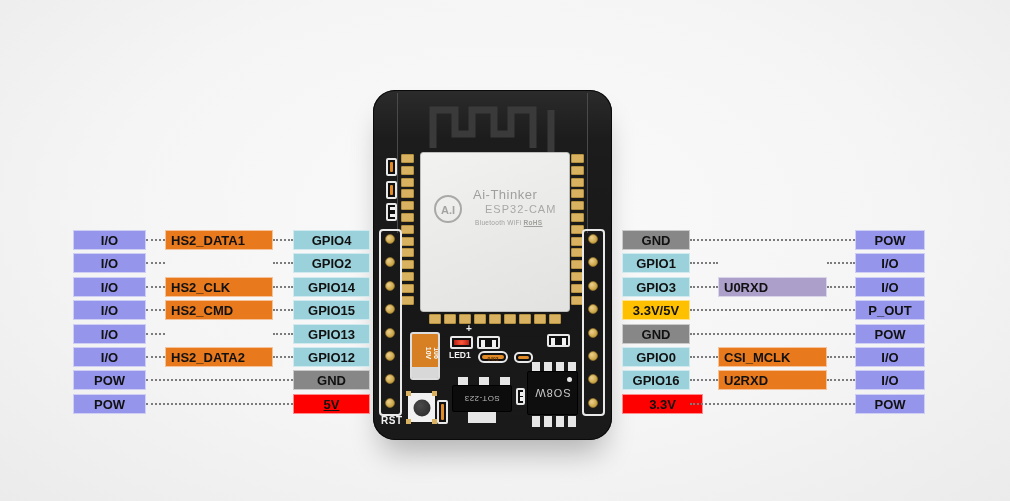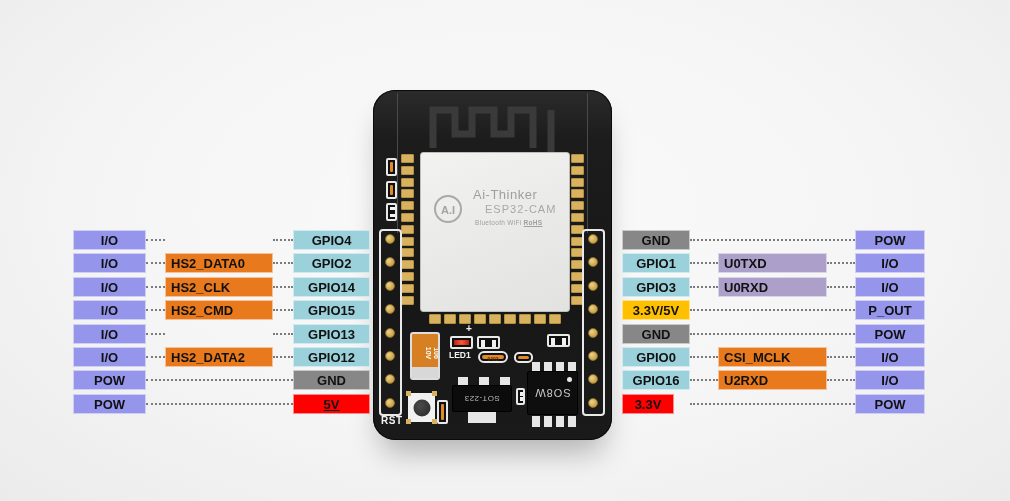--- a/index.html
+++ b/index.html
@@ -229,27 +229,27 @@
       <div class="corner" style="right:-2px; bottom:-2px"></div>
       <div class="plunger"></div>
     </div>
     <div class="wtext" style="left:8px; top:325px; font-size:10px; letter-spacing:.5px">RST</div>
   </div>
 
   <div id="rows">
       <div style="position: absolute; left: 0px; top: 230px; width: 1010px; height: 20px;">
         <div class="pin-box c-purple" style="left: 73px; width: 73px;">I/O</div>
         <div class="dash" style="left: 146px; width: 19px; top: 9px;"></div>
+        <div class="pin-box c-orange func" style="left: 165px; width: 108px;">HS2_DATA1</div>
         <div class="dash" style="left: 273px; width: 20px; top: 9px;"></div>
         <div class="pin-box c-cyan" style="left: 293px; width: 77px;">GPIO4</div>
       </div>
       <div style="position: absolute; left: 0px; top: 253px; width: 1010px; height: 20px;">
         <div class="pin-box c-purple" style="left: 73px; width: 73px;">I/O</div>
         <div class="dash" style="left: 146px; width: 19px; top: 9px;"></div>
-        <div class="pin-box c-orange func" style="left: 165px; width: 108px;">HS2_DATA0</div>
         <div class="dash" style="left: 273px; width: 20px; top: 9px;"></div>
         <div class="pin-box c-cyan" style="left: 293px; width: 77px;">GPIO2</div>
       </div>
       <div style="position: absolute; left: 0px; top: 277px; width: 1010px; height: 20px;">
         <div class="pin-box c-purple" style="left: 73px; width: 73px;">I/O</div>
         <div class="dash" style="left: 146px; width: 19px; top: 9px;"></div>
         <div class="pin-box c-orange func" style="left: 165px; width: 108px;">HS2_CLK</div>
         <div class="dash" style="left: 273px; width: 20px; top: 9px;"></div>
         <div class="pin-box c-cyan" style="left: 293px; width: 77px;">GPIO14</div>
       </div>
@@ -284,21 +284,20 @@
         <div class="pin-box c-red" style="left: 293px; width: 77px; text-decoration: underline;">5V</div>
       </div>
       <div style="position: absolute; left: 0px; top: 230px; width: 1010px; height: 20px;">
         <div class="pin-box c-gray" style="left: 622px; width: 68px;">GND</div>
         <div class="dash" style="left: 690px; width: 165px; top: 9px;"></div>
         <div class="pin-box c-purple" style="left: 855px; width: 70px;">POW</div>
       </div>
       <div style="position: absolute; left: 0px; top: 253px; width: 1010px; height: 20px;">
         <div class="pin-box c-cyan" style="left: 622px; width: 68px;">GPIO1</div>
         <div class="dash" style="left: 690px; width: 28px; top: 9px;"></div>
-        <div class="pin-box c-lavender func" style="left: 718px; width: 109px;">U0TXD</div>
         <div class="dash" style="left: 827px; width: 28px; top: 9px;"></div>
         <div class="pin-box c-purple" style="left: 855px; width: 70px;">I/O</div>
       </div>
       <div style="position: absolute; left: 0px; top: 277px; width: 1010px; height: 20px;">
         <div class="pin-box c-cyan" style="left: 622px; width: 68px;">GPIO3</div>
         <div class="dash" style="left: 690px; width: 28px; top: 9px;"></div>
         <div class="pin-box c-lavender func" style="left: 718px; width: 109px;">U0RXD</div>
         <div class="dash" style="left: 827px; width: 28px; top: 9px;"></div>
         <div class="pin-box c-purple" style="left: 855px; width: 70px;">I/O</div>
       </div>
@@ -320,18 +319,18 @@
         <div class="pin-box c-purple" style="left: 855px; width: 70px;">I/O</div>
       </div>
       <div style="position: absolute; left: 0px; top: 370px; width: 1010px; height: 20px;">
         <div class="pin-box c-cyan" style="left: 622px; width: 68px;">GPIO16</div>
         <div class="dash" style="left: 690px; width: 28px; top: 9px;"></div>
         <div class="pin-box c-orange func" style="left: 718px; width: 109px;">U2RXD</div>
         <div class="dash" style="left: 827px; width: 28px; top: 9px;"></div>
         <div class="pin-box c-purple" style="left: 855px; width: 70px;">I/O</div>
       </div>
       <div style="position: absolute; left: 0px; top: 394px; width: 1010px; height: 20px;">
-        <div class="pin-box c-red" style="left: 622px; width: 52px;">3.3V</div>
+        <div class="pin-box c-red" style="left: 622px; width: 81px;">3.3V</div>
         <div class="dash" style="left: 690px; width: 165px; top: 9px;"></div>
         <div class="pin-box c-purple" style="left: 855px; width: 70px;">POW</div>
       </div>
     </div>
 </div>
 
 </body></html>

